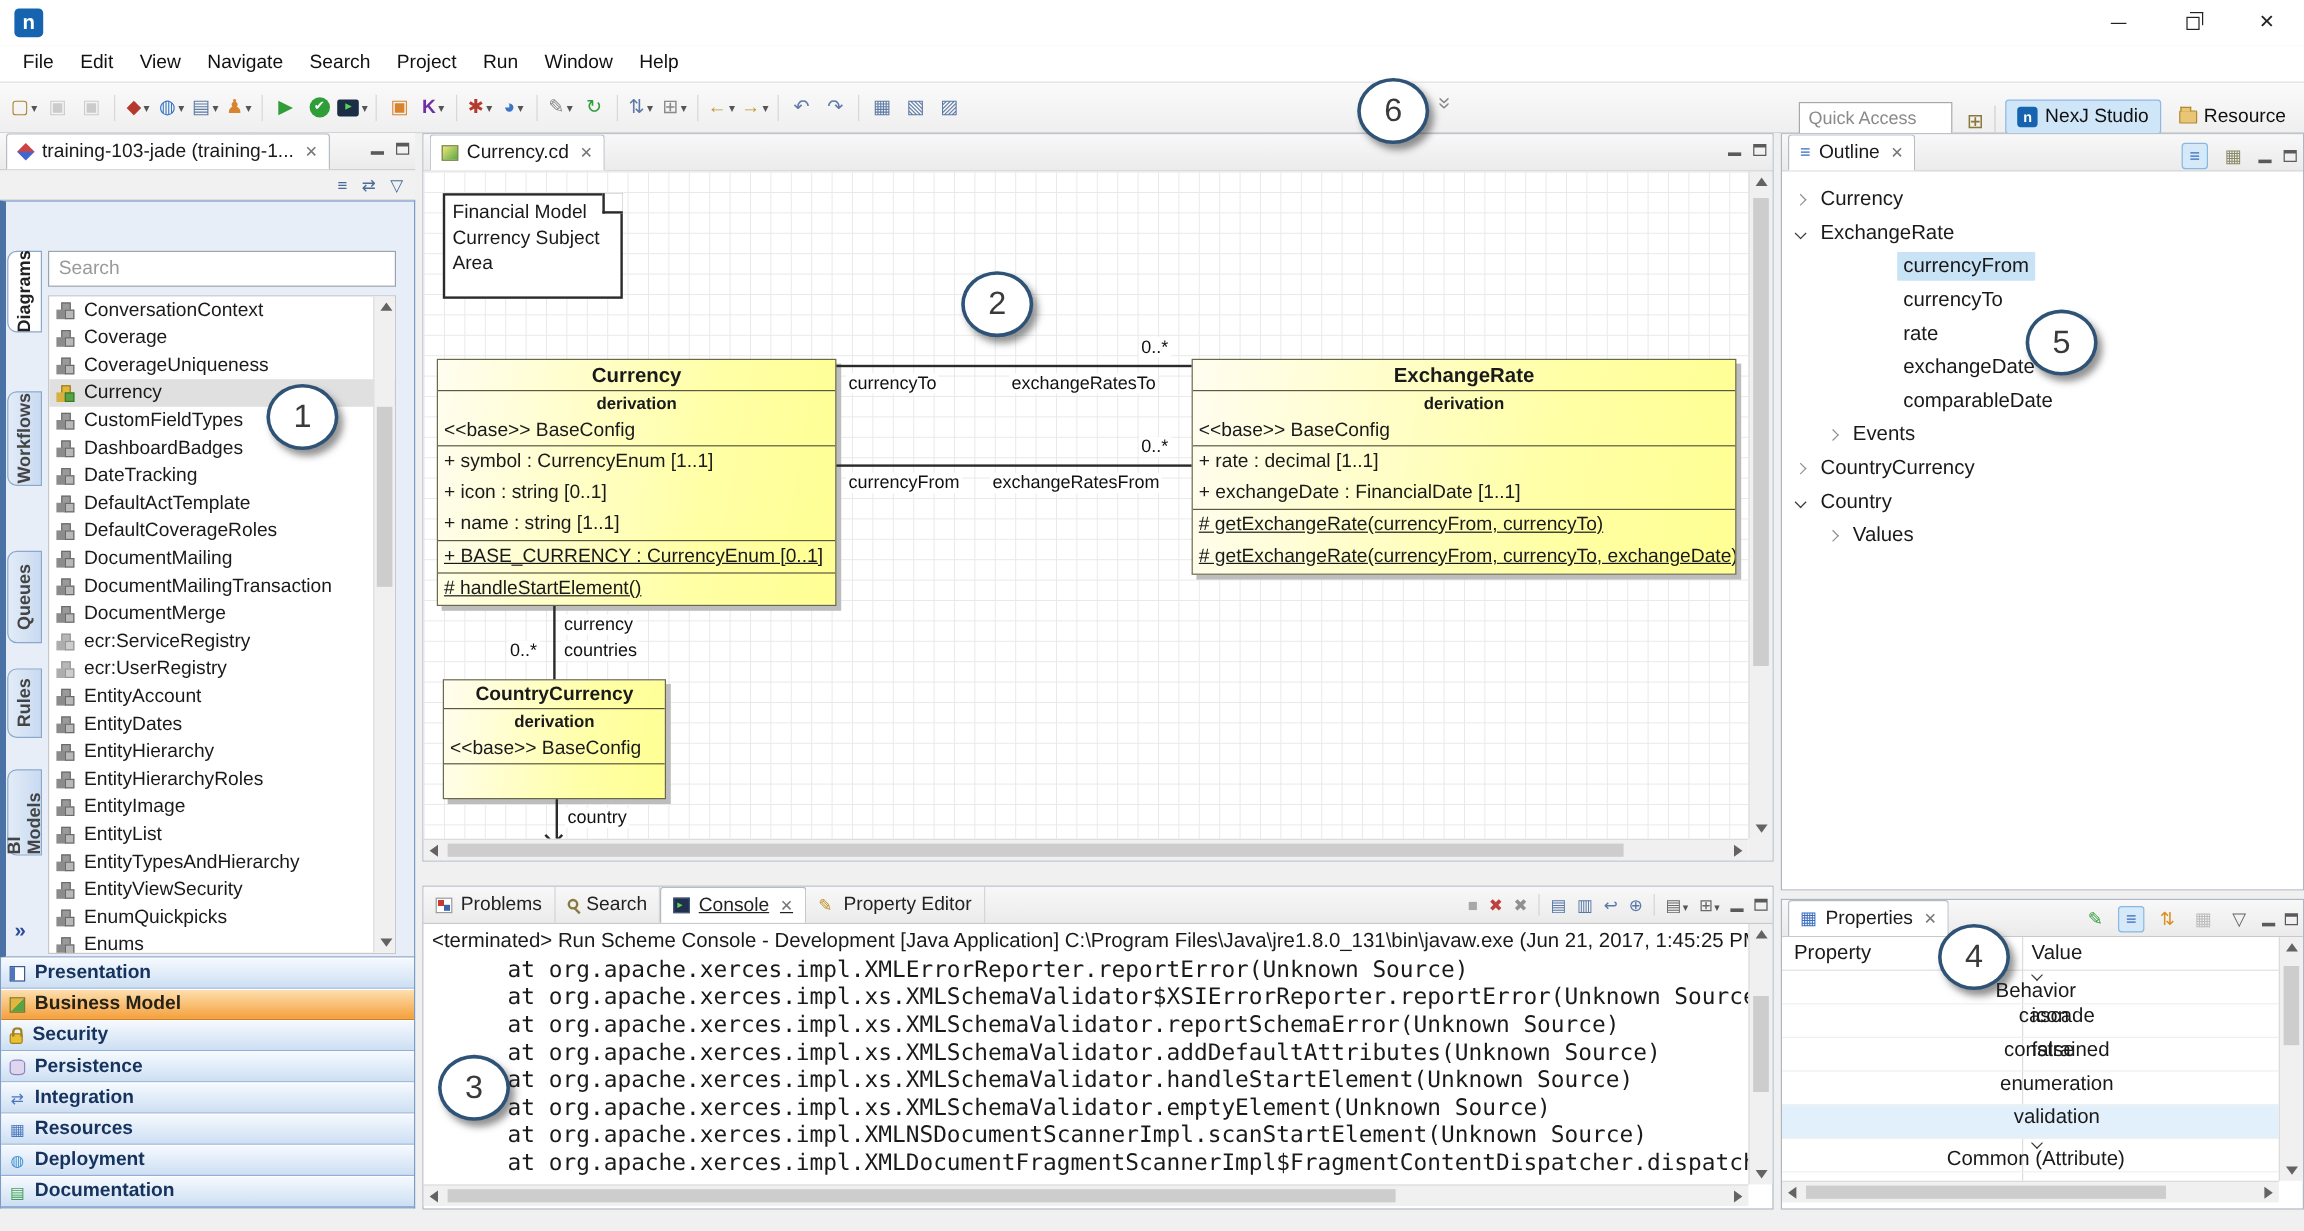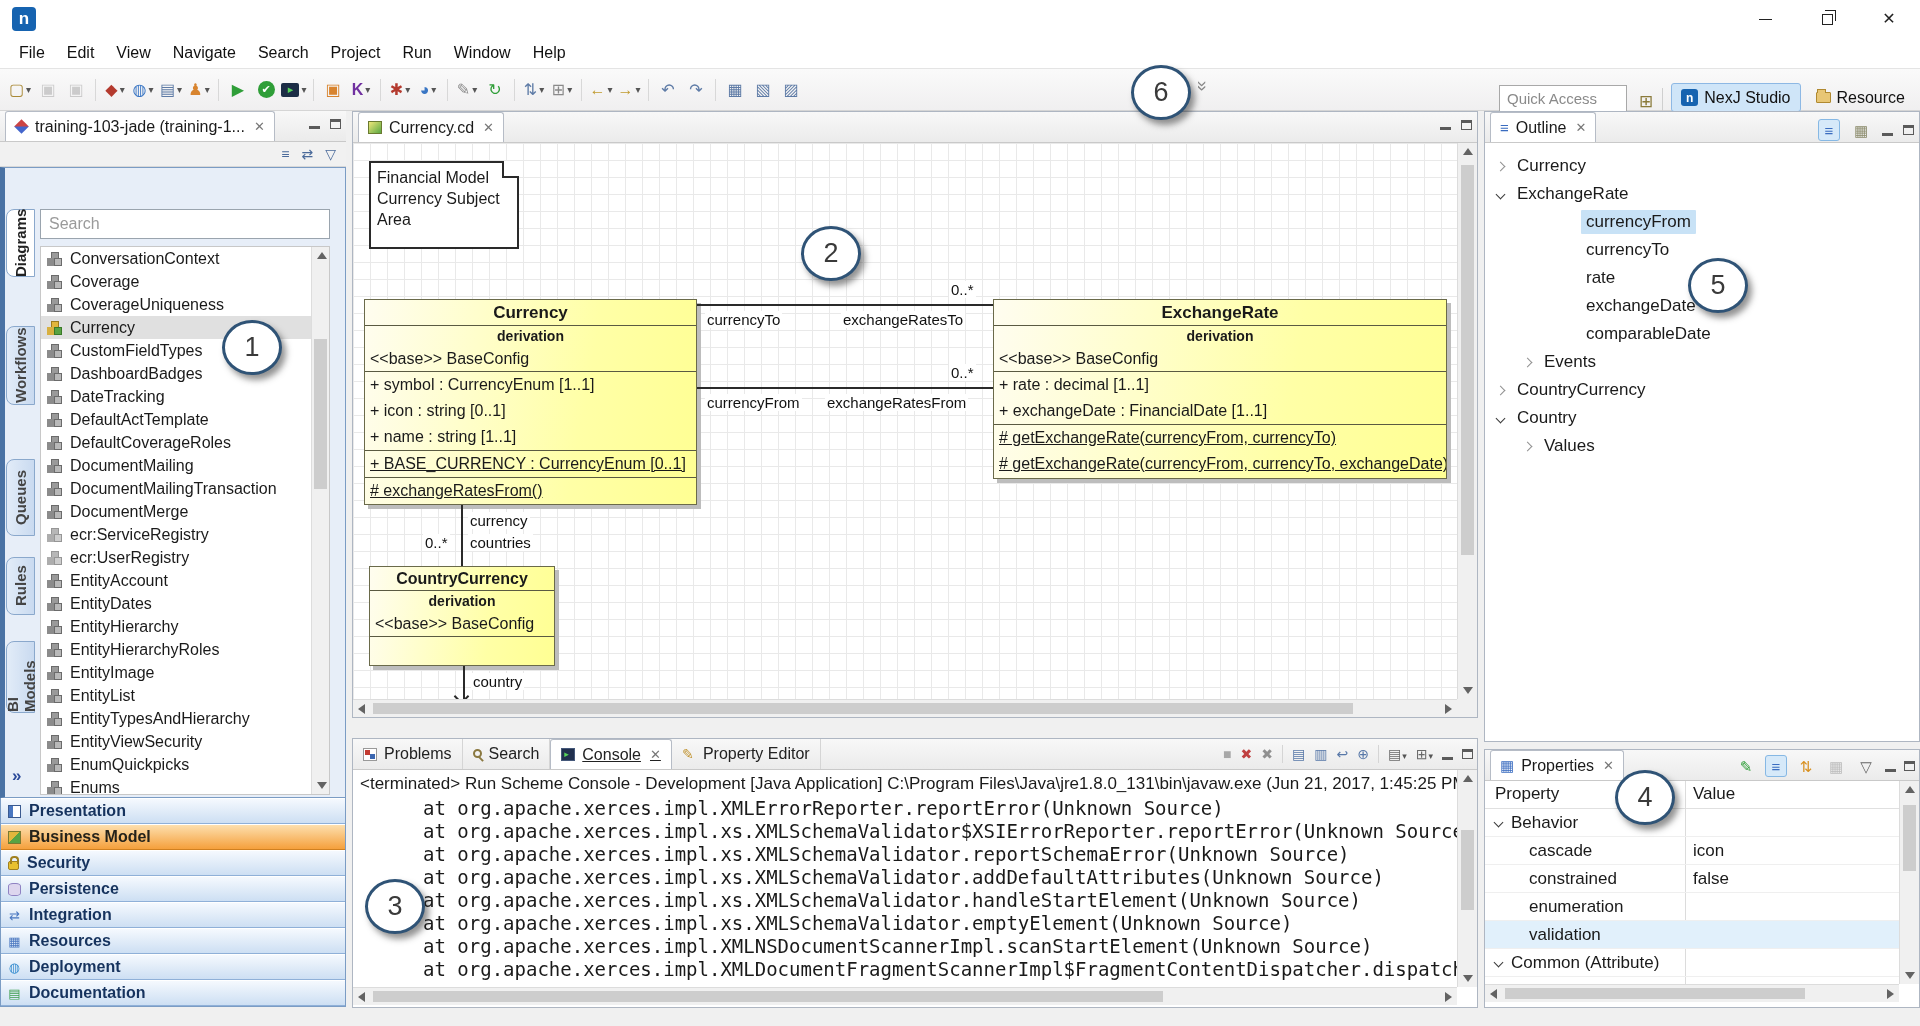--- a/index.html
+++ b/index.html
@@ -185,21 +185,21 @@
   .orow.sel .olbl { background:#c8e2f6; }
 
   
   #props { left:1484px; top:749px; width:436px; height:259px; }
   .ptb { position:absolute; right:4px; top:5px; display:flex; align-items:center; gap:8px; }
   .phead { position:absolute; left:0; top:31px; right:20px; height:28px; background:#fff; border-bottom:1px solid #e0e0e0; font-size:17px; }
   .phead .c1 { position:absolute; left:10px; top:3px; }
   .phead .c2 { position:absolute; left:208px; top:3px; }
   .pcol-div { position:absolute; left:200px; top:31px; bottom:23px; width:1px; background:#dcdcdc; }
   .prows { position:absolute; left:0; top:59px; right:20px; bottom:23px; overflow:hidden; }
-  .prow { height:28px; display:flex; align-items:center; border-bottom:1px solid #efefef; font-size:17px; position:relative; }
+  .prow { height:28px; display:flex; align-items:center; border-bottom:1px solid #efefef; font-size:17px; position:relative;flex-direction:column; }
   .prow .chev { margin-left:10px; }
   .prow .pname { margin-left:9px; }
   .prow:not(.cat) .chev { display:none; }
   .prow:not(.cat) .pname { margin-left:44px; }
   .prow .pval { position:absolute; left:208px; }
   .prow.hl { background:#e1f0fb; }
   #props .sb-v { right:0; top:31px; bottom:23px; }
   #props .sb-v .sb-thumb-v { top:24px; height:66px; }
   #props .sb-h { bottom:5px; left:0; right:20px; }
   #props .sb-h .sb-thumb-h { left:20px; width:300px; }
@@ -656,21 +656,21 @@
           <div class="crow">+ name : string [1..1]</div>
 
       </div>
       <div class="uml-attrs u sect-top">
 
           <div class="crow">+ BASE_CURRENCY : CurrencyEnum [0..1]</div>
 
       </div>
       <div class="uml-attrs u sect-top">
 
-          <div class="crow"># exchangeRatesFrom()</div>
+          <div class="crow"># handleStartElement()</div>
 
       </div>
     </div>
 
     <div class="uml uml-exchange">
       <div class="uml-title">ExchangeRate</div>
       <div class="uml-stereo">derivation</div>
       <div class="uml-base">&lt;&lt;base&gt;&gt; BaseConfig</div>
       <div class="uml-attrs">
 

